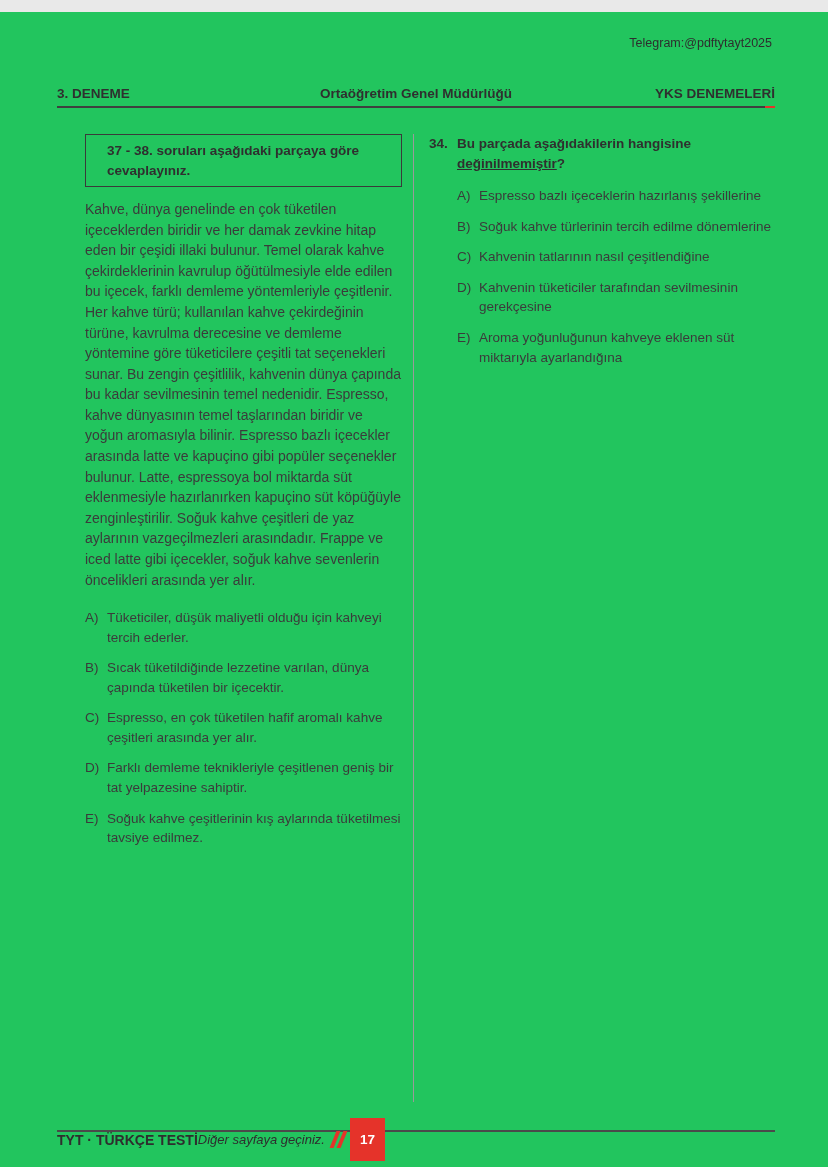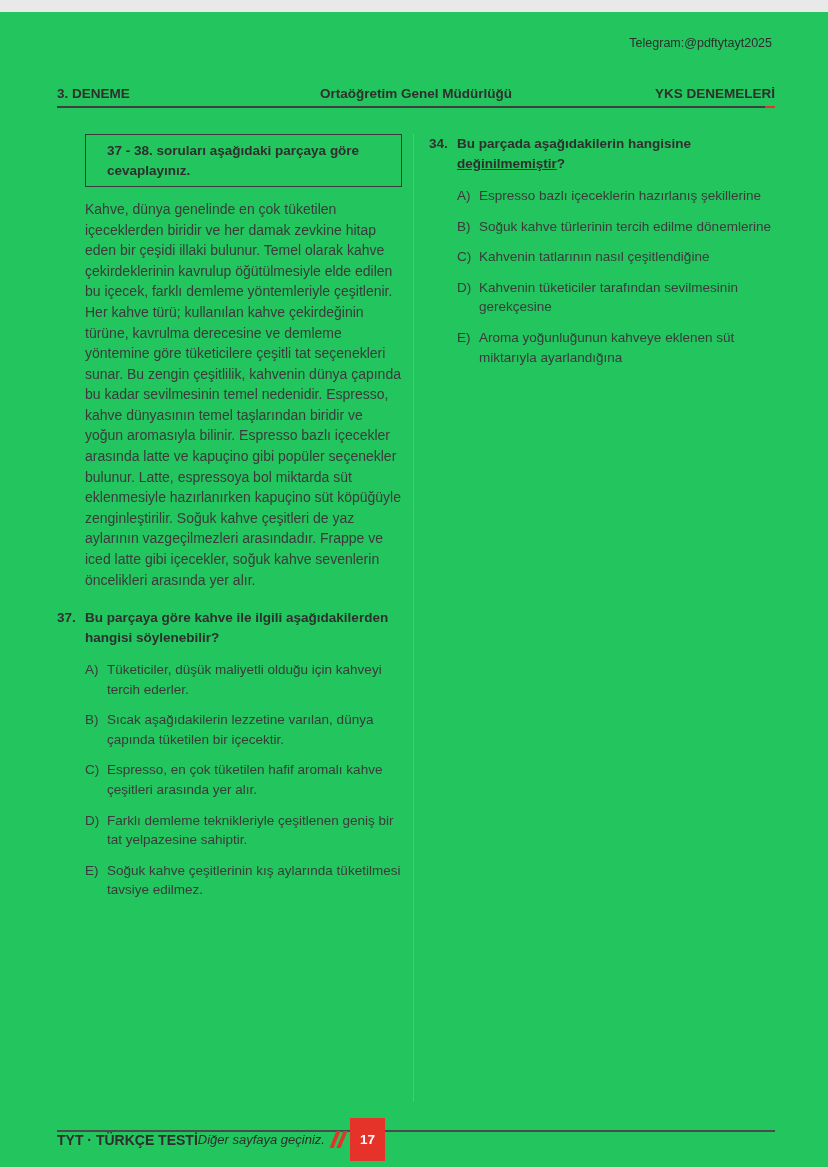--- a/index.html
+++ b/index.html
@@ -143,32 +143,28 @@
     <span class="red-tip"></span>
   </div>
 
   <div class="content">
 
     <div class="col-left">
       <div class="instruction-box">37 - 38. soruları aşağıdaki parçaya göre cevaplayınız.</div>
       <p class="passage">Kahve, dünya genelinde en çok tüketilen içeceklerden biridir ve her damak zevkine hitap eden bir çeşidi illaki bulunur. Temel olarak kahve çekirdeklerinin kavrulup öğütülmesiyle elde edilen bu içecek, farklı demleme yöntemleriyle çeşitlenir. Her kahve türü; kullanılan kahve çekirdeğinin türüne, kavrulma derecesine ve demleme yöntemine göre tüketicilere çeşitli tat seçenekleri sunar. Bu zengin çeşitlilik, kahvenin dünya çapında bu kadar sevilmesinin temel nedenidir. Espresso, kahve dünyasının temel taşlarından biridir ve yoğun aromasıyla bilinir. Espresso bazlı içecekler arasında latte ve kapuçino gibi popüler seçenekler bulunur. Latte, espressoya bol miktarda süt eklenmesiyle hazırlanırken kapuçino süt köpüğüyle zenginleştirilir. Soğuk kahve çeşitleri de yaz aylarının vazgeçilmezleri arasındadır. Frappe ve iced latte gibi içecekler, soğuk kahve sevenlerin öncelikleri arasında yer alır.</p>
 
       <div class="question">
-        <div class="q-head">
-          <span class="q-num">37.</span>
-          <span class="q-stem">Bu parçaya göre kahve ile ilgili aşağıdakilerden hangisi söylenebilir?</span>
-        </div>
         <div class="options">
           <div class="option">
             <span class="opt-label">A)</span>
             <span class="opt-text">Tüketiciler, düşük maliyetli olduğu için kahveyi tercih ederler.</span>
           </div>
           <div class="option">
             <span class="opt-label">B)</span>
-            <span class="opt-text">Sıcak aşağıdakilerin lezzetine varılan, dünya çapında tüketilen bir içecektir.</span>
+            <span class="opt-text">Sıcak tüketildiğinde lezzetine varılan, dünya çapında tüketilen bir içecektir.</span>
           </div>
           <div class="option">
             <span class="opt-label">C)</span>
             <span class="opt-text">Espresso, en çok tüketilen hafif aromalı kahve çeşitleri arasında yer alır.</span>
           </div>
           <div class="option">
             <span class="opt-label">D)</span>
             <span class="opt-text">Farklı demleme teknikleriyle çeşitlenen geniş bir tat yelpazesine sahiptir.</span>
           </div>
           <div class="option">

